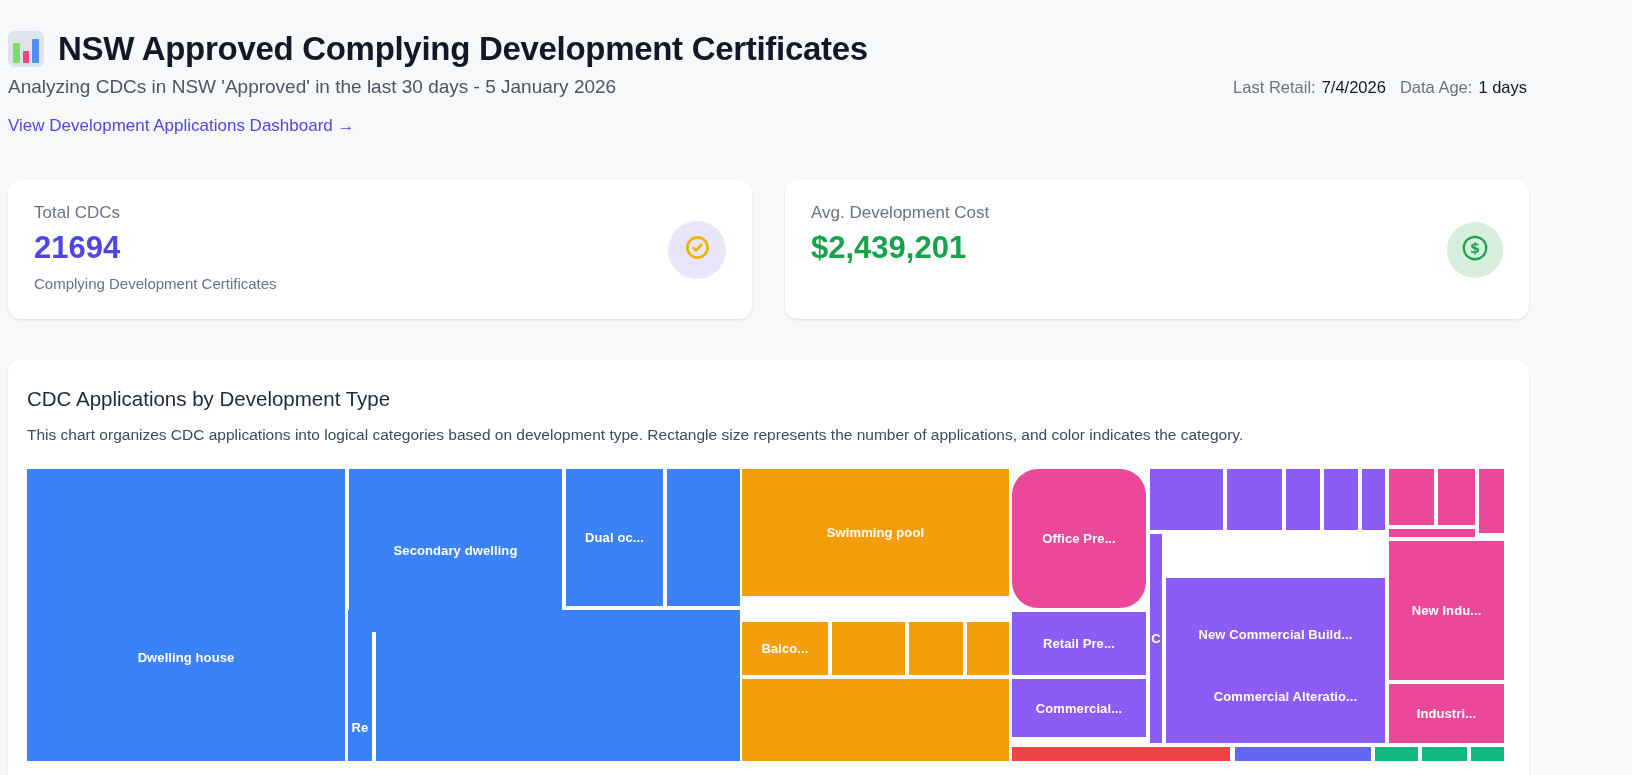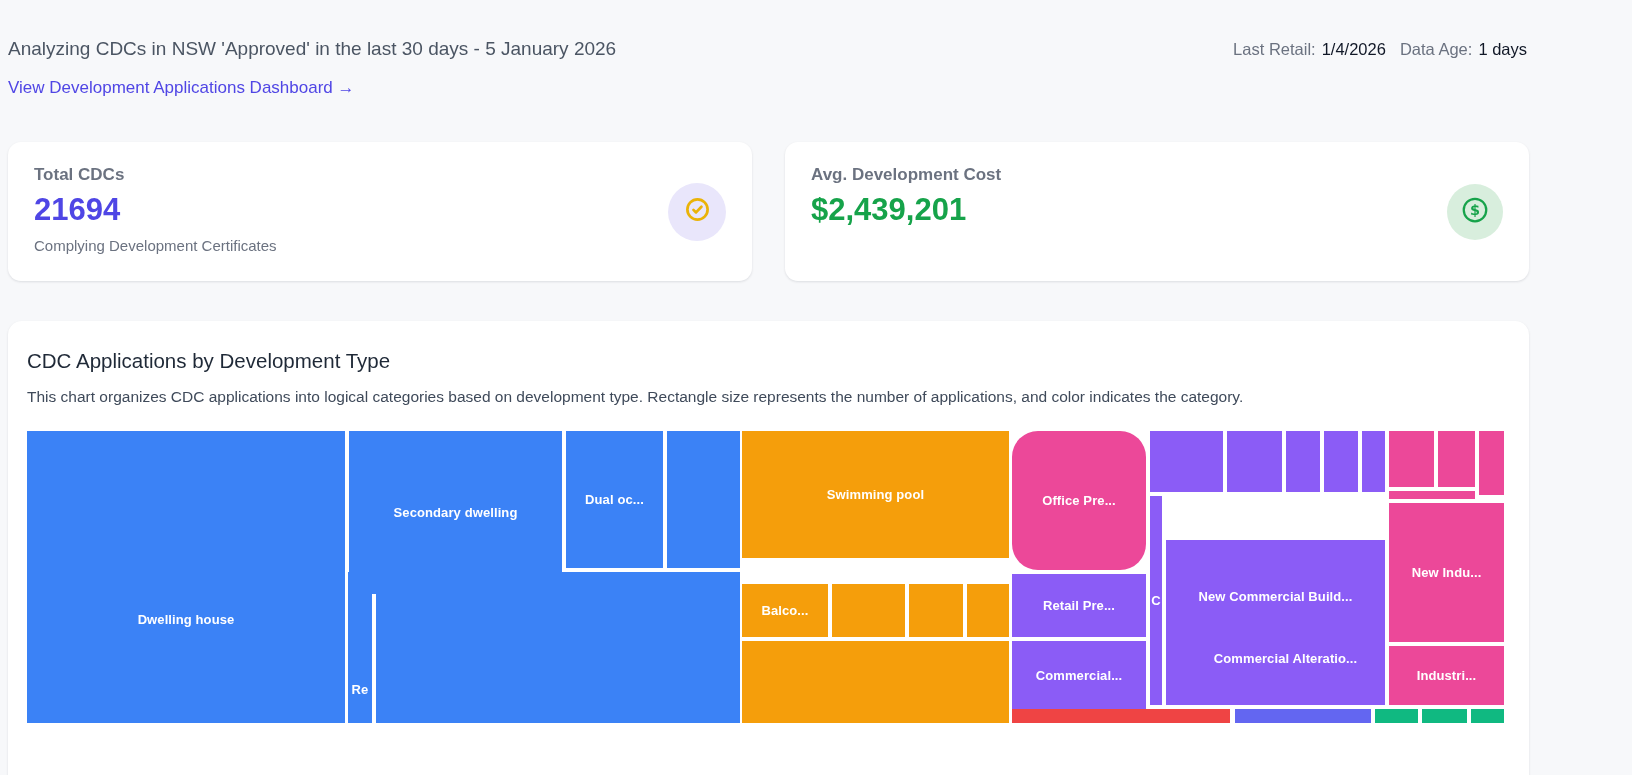--- a/index.html
+++ b/index.html
@@ -31,21 +31,21 @@
   .meta .m-value { color:#111827; margin-left:6px; }
   .dash-link { display:inline-block; margin-top:18px; font-size:17px; color:#5046e5; text-decoration:none; }
 
   
   .stats { display:flex; gap:33px; margin-top:44px; }
   .stat-card {
     flex:1 1 0; background:#ffffff; border-radius:13px; height:139px;
     box-shadow:0 1px 3px rgba(16,24,40,.08), 0 1px 2px rgba(16,24,40,.04);
     padding:23px 26px; position:relative;
   }
-  .stat-label { font-size:17px; color:#6b7280;font-weight:bold; }
+  .stat-label { font-size:17px; color:#6b7280; }
   .stat-value { font-size:31px; font-weight:800; margin-top:7px; }
   .v-indigo { color:#4f46e5; }
   .v-amber  { color:#d9a406; }
   .v-green  { color:#16a34a; }
   .stat-sub { font-size:15px; color:#6b7280; margin-top:9px; }
   .bubble {
     position:absolute; right:26px; top:50%; transform:translateY(-50%);
     width:58px; height:58px; border-radius:50%;
     display:flex; align-items:center; justify-content:center;
   }
@@ -69,25 +69,33 @@
   .tile span {
     color:#ffffff; font-size:13px; font-weight:700; white-space:nowrap; letter-spacing:.1px;
   }
 </style>
 </head>
 <body>
 
 <div class="content">
 
   <header>
+    <div class="title-row">
+      <div class="app-icon">
+        <i class="bar-g"></i>
+          <i class="bar-p"></i>
+          <i class="bar-b"></i>
+      </div>
+      <h1 class="page-title">NSW Approved Complying Development Certificates</h1>
+    </div>
     <div class="sub-row">
       <p class="subtitle">Analyzing CDCs in NSW 'Approved' in the last 30 days - 5 January 2026</p>
       <div class="meta">
         <span>
-          <span class="m-label">Last Retail:</span><span class="m-value">1/4/2026</span>
+          <span class="m-label">Last Retail:</span><span class="m-value">7/4/2026</span>
         </span>
         <span>
           <span class="m-label">Data Age:</span><span class="m-value">1 days</span>
         </span>
       </div>
     </div>
     <a href="#" class="dash-link">View Development Applications Dashboard →</a>
   </header>
 
   <section class="stats">
@@ -150,21 +158,21 @@
         <div class="tile" style="left: 805px; top: 153px; width: 73px; height: 53px; background: rgb(245, 158, 11);"></div>
         <div class="tile" style="left: 882px; top: 153px; width: 54px; height: 53px; background: rgb(245, 158, 11);"></div>
         <div class="tile" style="left: 940px; top: 153px; width: 42px; height: 53px; background: rgb(245, 158, 11);"></div>
         <div class="tile" style="left: 715px; top: 210px; width: 267px; height: 166px; background: rgb(245, 158, 11);"></div>
         <div class="tile" style="left: 985px; top: 0px; width: 134px; height: 139px; background: #ec4899; border-radius: 26px;">
           <span>Office Pre...</span>
         </div>
         <div class="tile" style="left: 985px; top: 143px; width: 134px; height: 63px; background: rgb(139, 92, 246);">
           <span>Retail Pre...</span>
         </div>
-        <div class="tile" style="left: 985px; top: 210px; width: 134px; height: 68px; background: rgb(139, 92, 246);">
+        <div class="tile" style="left: 985px; top: 210px; width: 134px; height: 58px; background: rgb(139, 92, 246);">
           <span>Commercial...</span>
         </div>
         <div class="tile" style="left: 1123px; top: 0px; width: 73px; height: 61px; background: rgb(139, 92, 246);"></div>
         <div class="tile" style="left: 1200px; top: 0px; width: 55px; height: 61px; background: rgb(139, 92, 246);"></div>
         <div class="tile" style="left: 1259px; top: 0px; width: 34px; height: 61px; background: rgb(139, 92, 246);"></div>
         <div class="tile" style="left: 1297px; top: 0px; width: 34px; height: 61px; background: rgb(139, 92, 246);"></div>
         <div class="tile" style="left: 1335px; top: 0px; width: 23px; height: 61px; background: rgb(139, 92, 246);"></div>
         <div class="tile" style="left: 1123px; top: 65px; width: 12px; height: 209px; background: rgb(139, 92, 246);">
           <span>C</span>
         </div>

